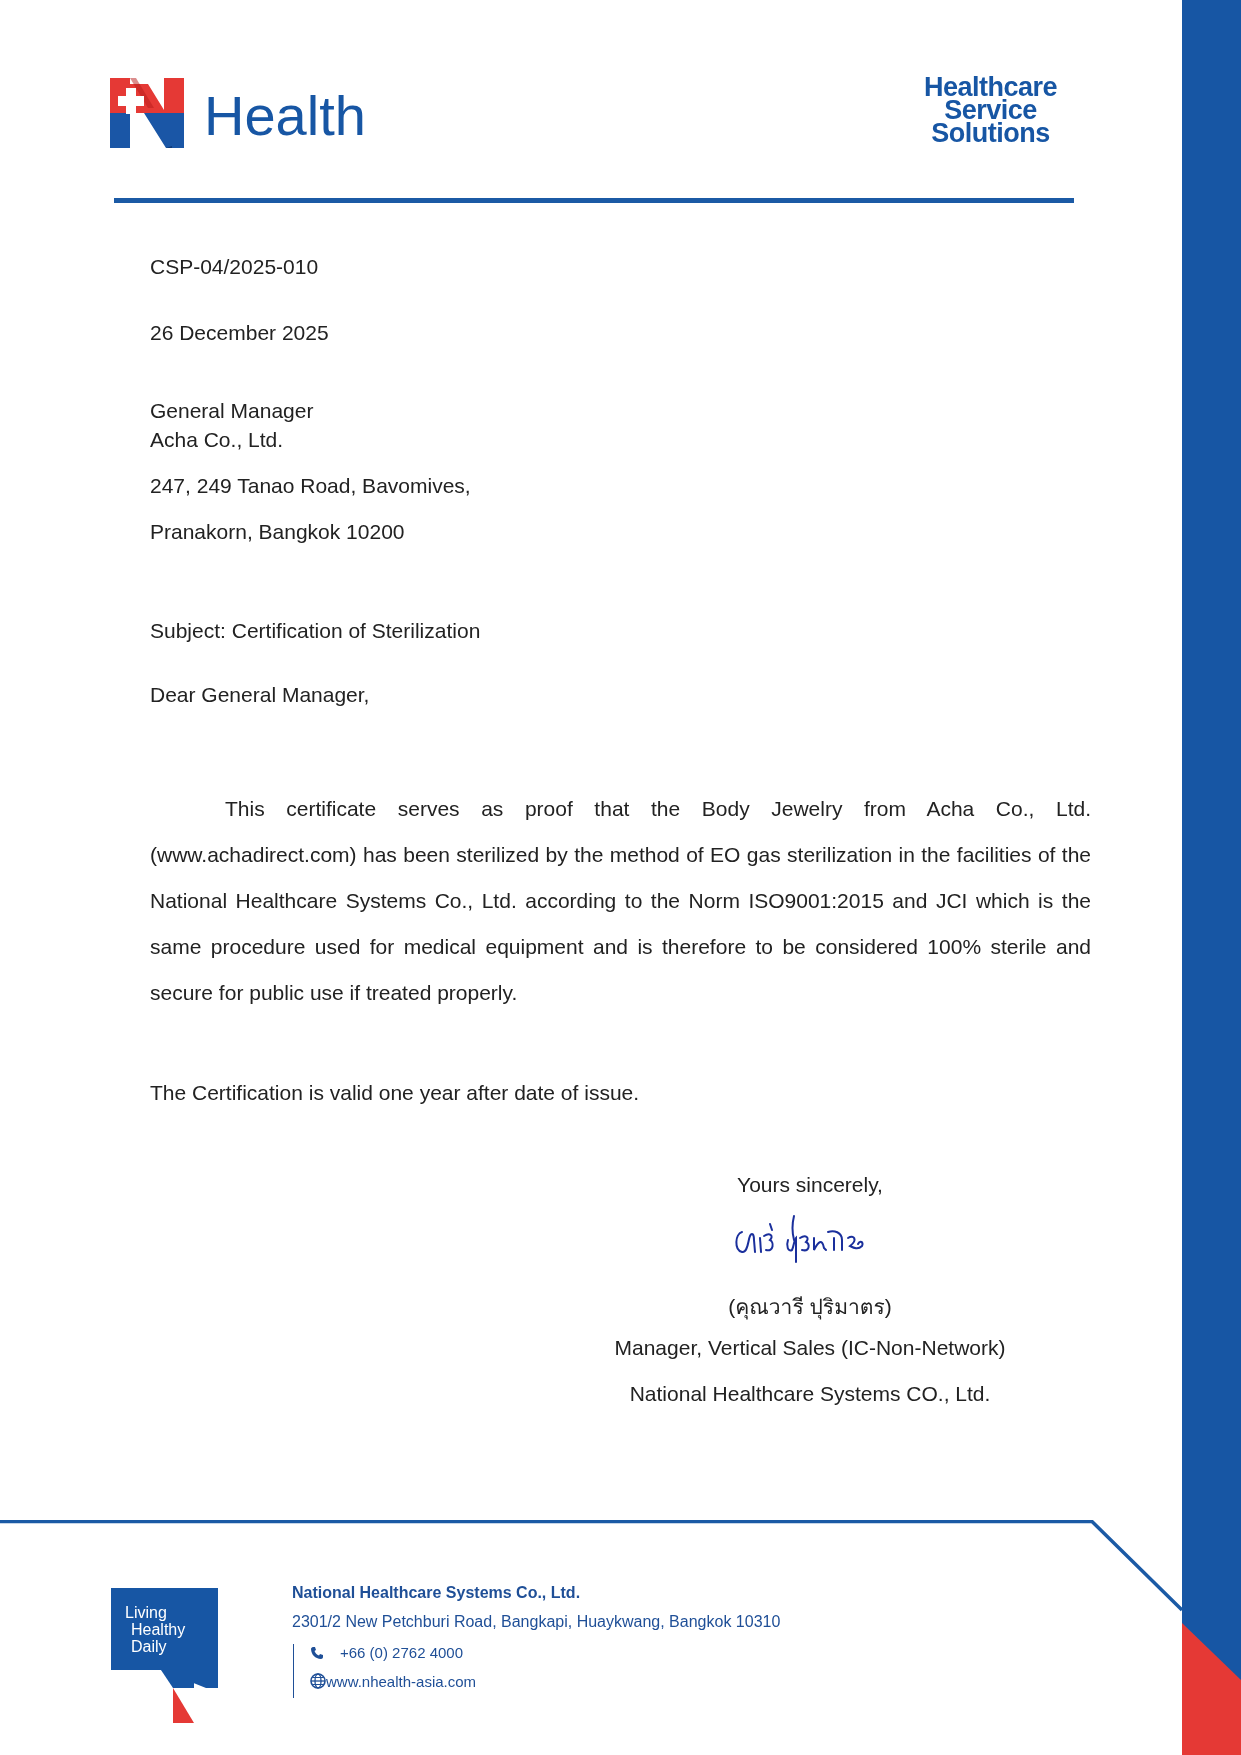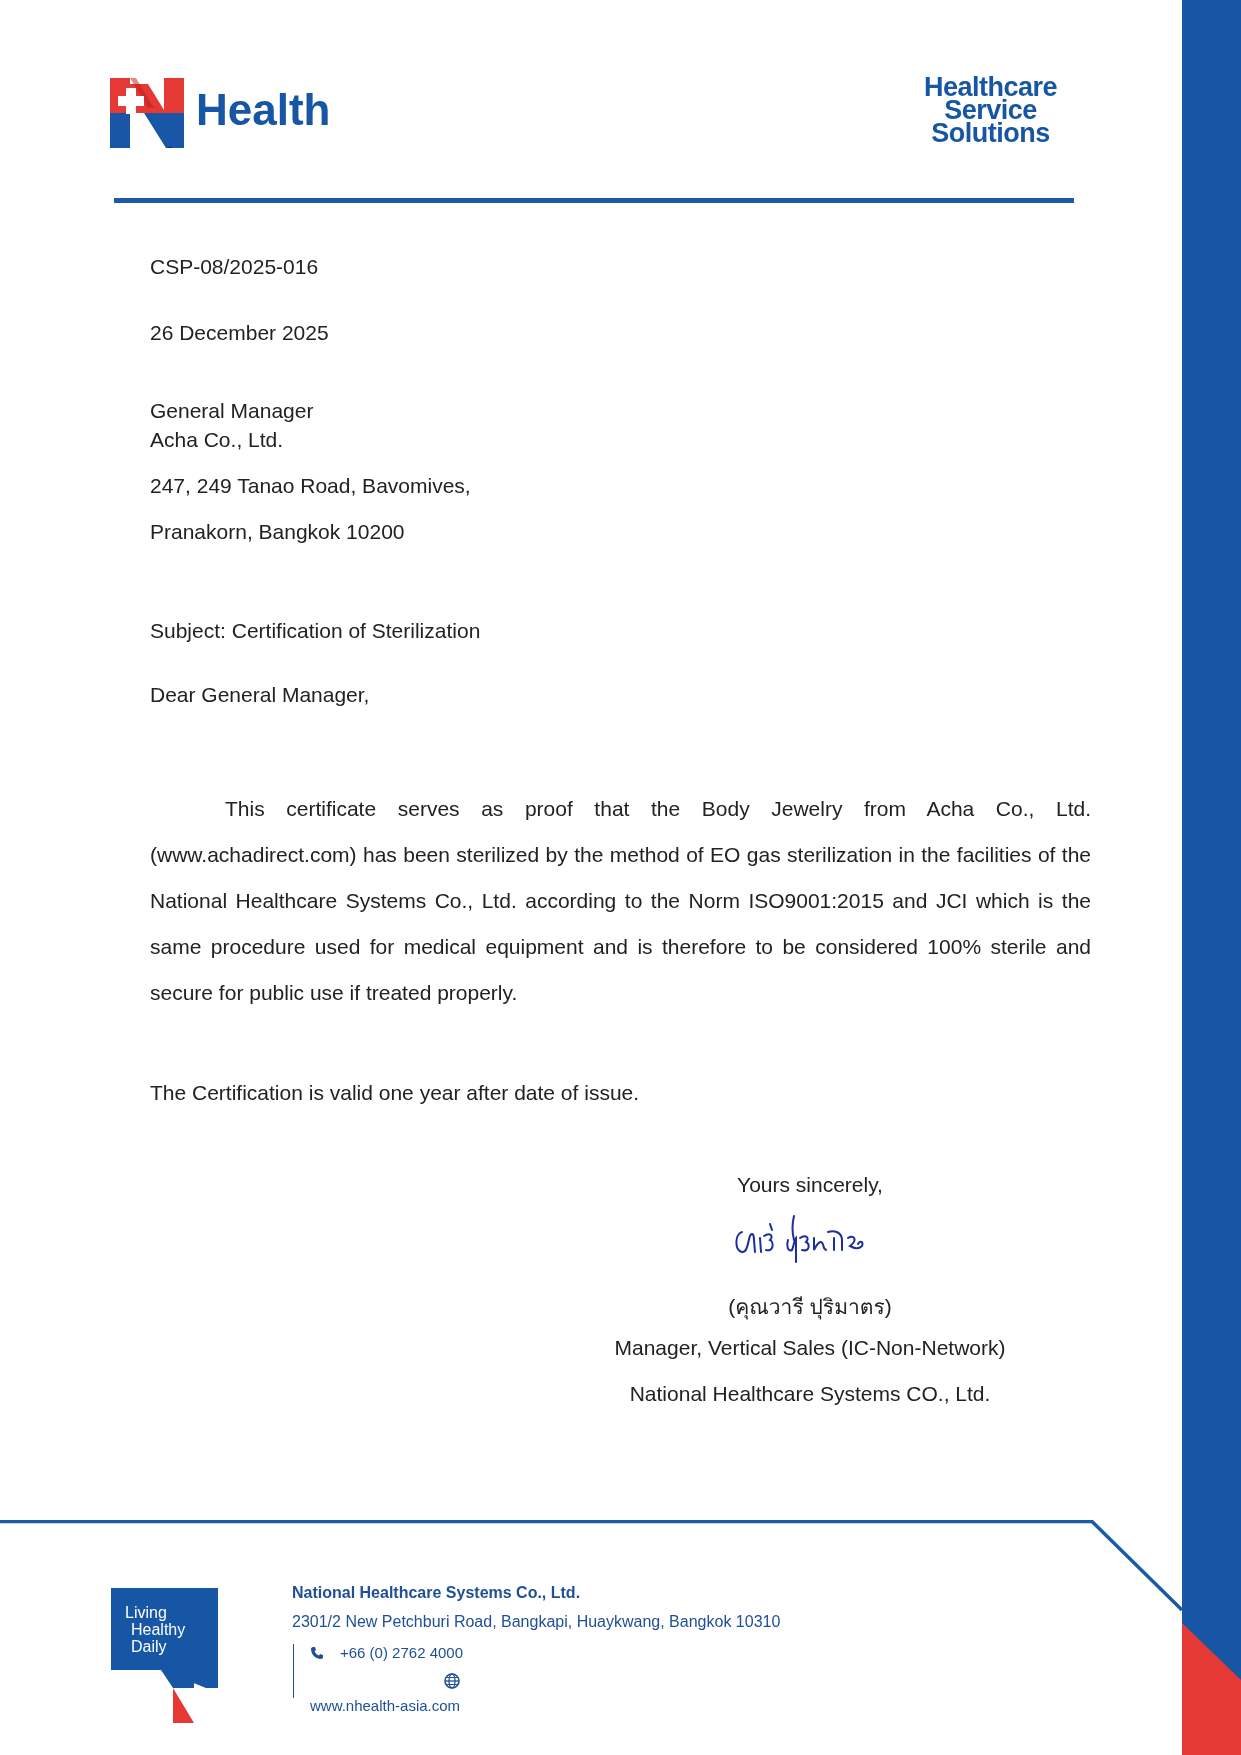--- a/index.html
+++ b/index.html
@@ -6,40 +6,40 @@
   body { width:1241px; height:1755px; position:relative; overflow:hidden;
          font-family:"Liberation Sans", "DejaVu Sans", sans-serif; color:#1f1f1f; }
   .abs { position:absolute; }
 
   
   .right-band { left:1182px; top:0; width:59px; height:1755px; background:#1756a4; }
   .right-red { left:1182px; top:1623px; width:59px; height:132px; }
 
   
   .logo-mark { left:110px; top:78px; width:76px; height:70px; }
-  .logo-word { left:196px; top:88px; font-size:44px; font-weight:bold; color:#1756a4; letter-spacing:0px; line-height:1; }
+  .logo-word { left:204px; top:88px; font-size:56px; font-weight:normal; color:#1756a4; letter-spacing:0px; line-height:1; }
   .hss { left:924px; top:76px; font-size:27px; font-weight:bold; color:#1756a4; line-height:23px; letter-spacing:-0.5px;text-align:center; }
   .header-rule { left:114px; top:198px; width:960px; height:5px; background:#1b5aa5; }
 
   
   .txt { font-size:21px; line-height:1; white-space:nowrap; color:#222; }
   .para { left:150px; top:786px; width:941px; font-size:21px; line-height:46px; text-align:justify; color:#222; }
   .para .indent { display:inline-block; width:75px; }
 
   .sig-block { left:560px; width:500px; text-align:center; font-size:21px; color:#222; }
   .signature { left:730px; top:1210px; }
 
   
   .footer-lines { left:0; top:1520px; width:1241px; height:120px; }
   .lhd { left:111px; top:1588px; width:108px; height:135px; }
   .f-company { left:292px; top:1584px; font-size:16px; font-weight:bold; color:#1f4f97; white-space:nowrap; }
   .f-address { left:292px; top:1613px; font-size:16px; color:#1f4f97; white-space:nowrap; }
   .f-vrule { left:293px; top:1644px; width:1px; height:54px; background:#1f4f97; }
   .f-phone { left:310px; top:1644px; font-size:15px; color:#1f4f97; white-space:nowrap; display:flex; align-items:center; gap:16px; }
-  .f-web { left:310px; top:1673px; font-size:15px; color:#1f4f97; white-space:nowrap; display:flex; align-items:flex-end; gap:8px;flex-direction:column; }
+  .f-web { left:310px; top:1673px; font-size:15px; color:#1f4f97; white-space:nowrap; display:flex; align-items:flex-start; gap:0; }
 </style>
 </head>
 <body>
 
 <div class="abs right-band"></div>
 <svg class="abs right-red" viewBox="0 0 59 132" width="59" height="132">
   <polygon points="0,0 59,57 59,132 0,132" fill="#e53935"></polygon>
 </svg>
 
 <svg class="abs logo-mark" viewBox="0 0 76 70" width="76" height="70">
@@ -56,21 +56,21 @@
 <div class="abs logo-word">Health</div>
 
 <div class="abs hss">
   <div>Healthcare</div>
   <div>Service</div>
   <div>Solutions</div>
 </div>
 
 <div class="abs header-rule"></div>
 
-<div class="abs txt" style="left:150px; top:256px;">CSP-08/2025-016</div>
+<div class="abs txt" style="left:150px; top:256px;">CSP-04/2025-010</div>
 <div class="abs txt" style="left:150px; top:322px;">26 December 2025</div>
 
 <div class="abs txt" style="left:150px; top:400px;">General Manager</div>
 <div class="abs txt" style="left:150px; top:429px;">Acha Co., Ltd.</div>
 <div class="abs txt" style="left:150px; top:475px;">247, 249 Tanao Road, Bavomives,</div>
 <div class="abs txt" style="left:150px; top:521px;">Pranakorn, Bangkok 10200</div>
 
 <div class="abs txt" style="left:150px; top:620px;">Subject: Certification of Sterilization</div>
 <div class="abs txt" style="left:150px; top:684px;">Dear General Manager,</div>
 

